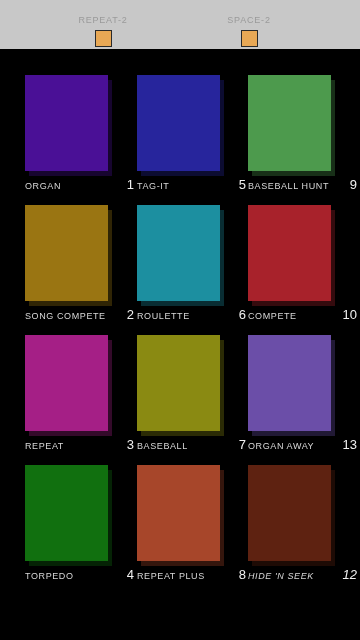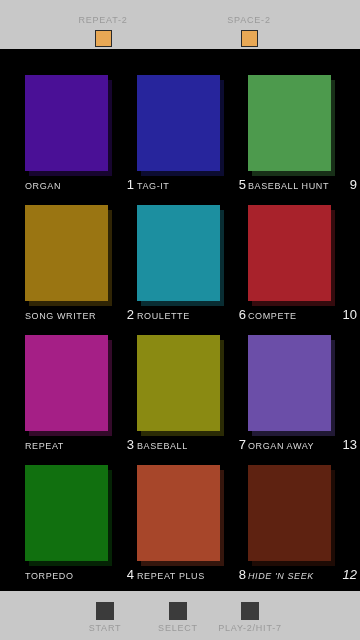--- a/index.html
+++ b/index.html
@@ -168,21 +168,21 @@
       <div class="cell-caption">
         <span class="cell-name">ORGAN</span>
         <span class="cell-num">1</span>
       </div>
     </div>
 
     <div class="cell" style="left:25px; top:156px;">
       <div class="tile-shadow" style="background:#58430a"></div>
       <div class="tile-face" style="background:#9a7512"></div>
       <div class="cell-caption">
-        <span class="cell-name">SONG WRITER</span>
+        <span class="cell-name">SONG COMPETE</span>
         <span class="cell-num">2</span>
       </div>
     </div>
 
     <div class="cell" style="left:25px; top:286px;">
       <div class="tile-shadow" style="background:#5e124c"></div>
       <div class="tile-face" style="background:#a51f86"></div>
       <div class="cell-caption">
         <span class="cell-name">REPEAT</span>
         <span class="cell-num">3</span>
@@ -265,28 +265,14 @@
       <div class="tile-shadow" style="background:#36140a"></div>
       <div class="tile-face" style="background:#5e2211"></div>
       <div class="cell-caption">
         <span class="cell-name">HIDE 'N SEEK</span>
         <span class="cell-num">12</span>
       </div>
     </div>
 
   </div>
 
-  <div class="bottom-bar">
-    <div class="hw-btn-bot" style="left:62px;">
-      <span class="hw-swatch"></span>
-      <span class="hw-label">START</span>
-    </div>
-    <div class="hw-btn-bot" style="left:135px;">
-      <span class="hw-swatch"></span>
-      <span class="hw-label">SELECT</span>
-    </div>
-    <div class="hw-btn-bot" style="left:207px;">
-      <span class="hw-swatch"></span>
-      <span class="hw-label">PLAY-2/HIT-7</span>
-    </div>
-  </div>
 
 </div>
 
 </body></html>

